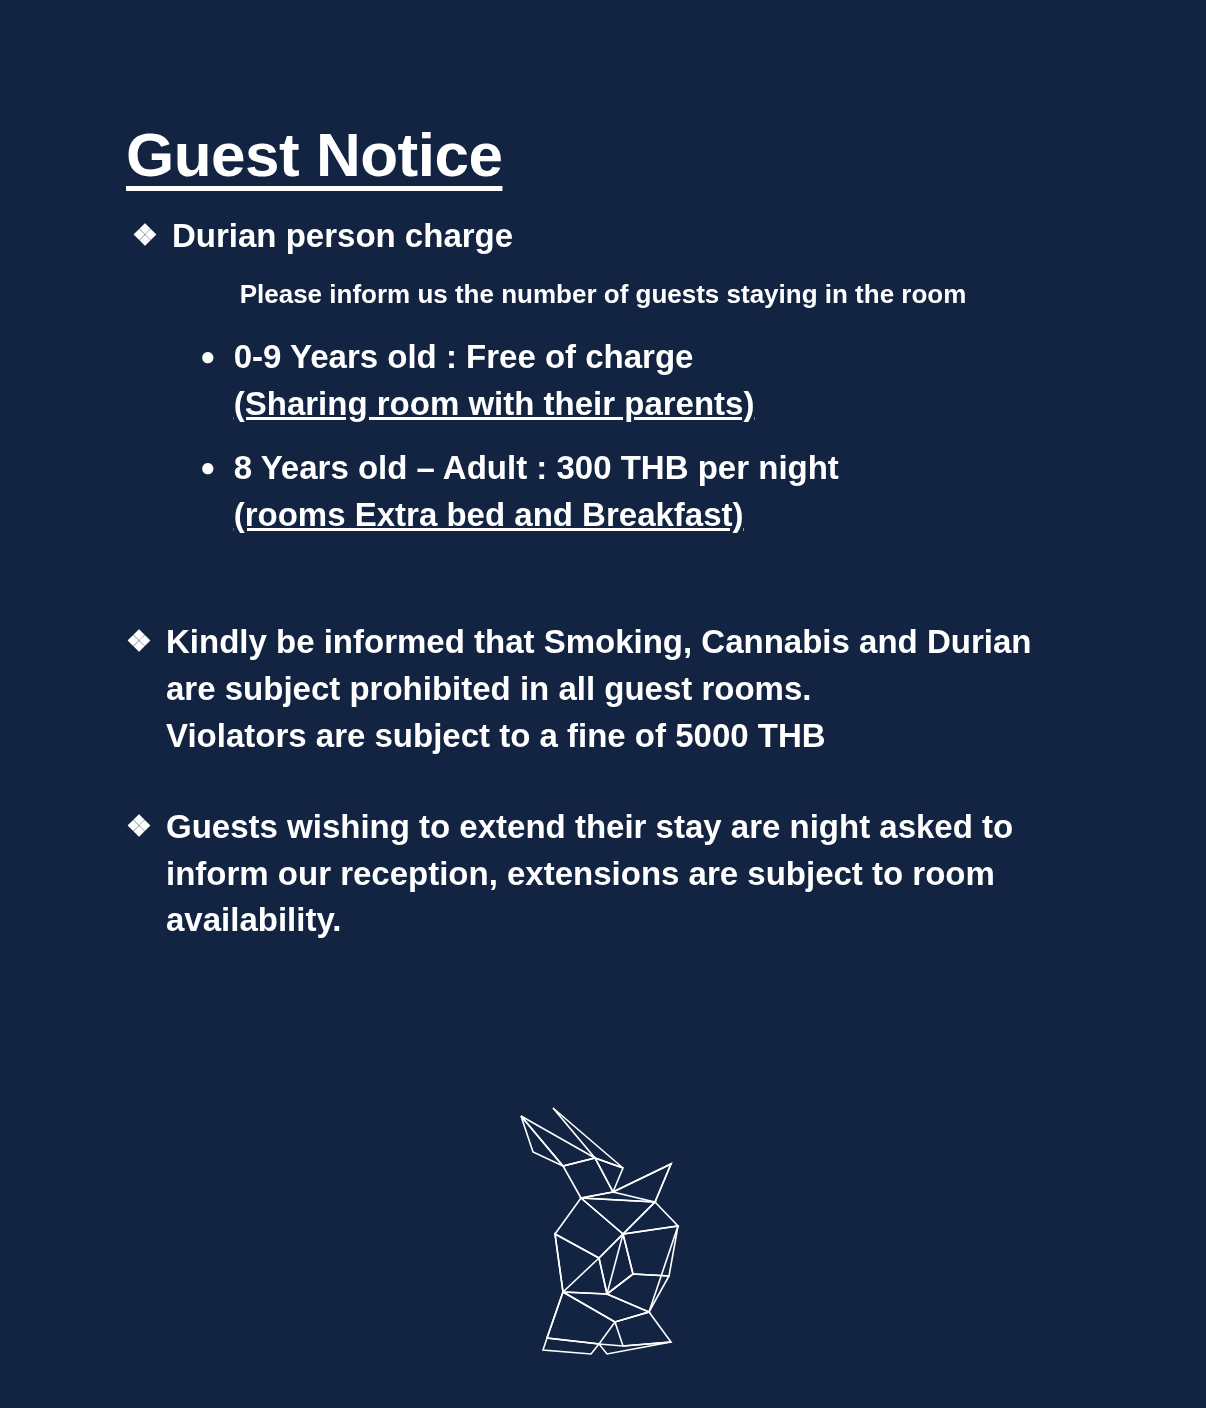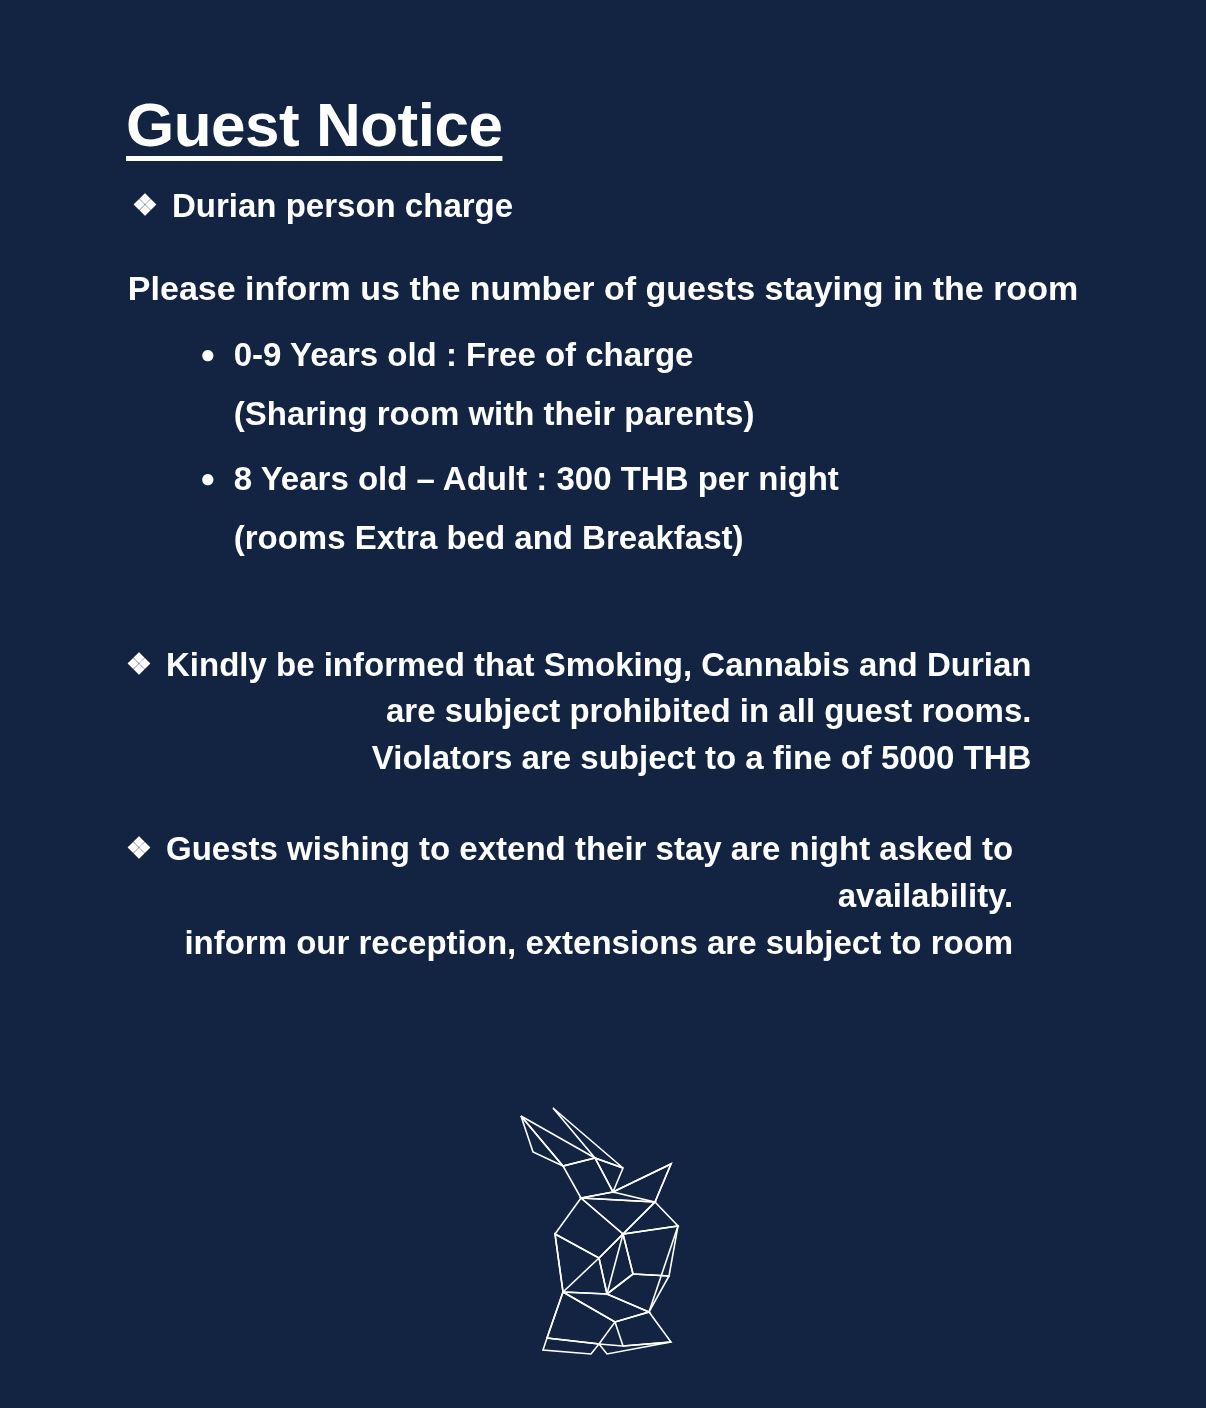--- a/index.html
+++ b/index.html
@@ -13,21 +13,21 @@
     color: #ffffff;
     font-family: "Liberation Sans", sans-serif;
     overflow: hidden;
     position: relative;
   }
   .page {
     position: relative;
     width: 1206px;
     height: 1408px;
     box-sizing: border-box;
-    padding: 70px 60px 0 60px;
+    padding: 100px 60px 0 60px;
   }
   .title {
     font-size: 62px;
     font-weight: bold;
     letter-spacing: -0.5px;
     text-decoration: underline;
     text-underline-offset: 10px;
     text-decoration-thickness: 5px;
     margin: 22px 0 0 66px;
     line-height: 1.05;
@@ -47,23 +47,23 @@
     font-size: 29px;
     line-height: 1.55;
     margin-right: 14px;
   }
   .charge-heading {
     margin-left: 72px;
     margin-top: 26px;
   }
   .inform-line {
     text-align: center;
-    font-size: 34px;
+    font-size: 26px;
     font-weight: bold;
-    margin-top: 36px;
+    margin-top: 18px;
     line-height: 1.3;
   }
   .dot-list {
     margin: 22px 0 0 140px;
   }
   .dot-item {
     display: flex;
     align-items: flex-start;
     font-size: 33px;
     font-weight: bold;
@@ -71,34 +71,34 @@
     margin-top: 18px;
   }
   .dot {
     flex: 0 0 auto;
     font-size: 26px;
     line-height: 1.72;
     margin-right: 18px;
   }
   .dot-text .sub {
     display: block;
-    margin-top: 12px;
+    margin-top: 0;
+    text-decoration: underline;
   }
   .para-block {
     margin: 44px 0 0 66px;
     max-width: 1010px;
   }
   .para-block .body {
     font-size: 33px;
     font-weight: bold;
     line-height: 1.42;
   }
   .para-block .body .l {
     display: block;
-    text-align: right;
   }
   .spacer-lg { height: 36px; }
   .logo {
     position: absolute;
     left: 0;
     right: 0;
     bottom: 52px;
     display: flex;
     justify-content: center;
   }
@@ -147,22 +147,22 @@
         <span class="l">Violators are subject to a fine of 5000 THB</span>
       </span>
     </div>
   </div>
 
   <div class="para-block">
     <div class="bullet-row">
       <span class="diamond">❖</span>
       <span class="body">
         <span class="l">Guests wishing to extend their stay are night asked to</span>
+        <span class="l">inform our reception, extensions are subject to room</span>
         <span class="l">availability.</span>
-        <span class="l">inform our reception, extensions are subject to room</span>
       </span>
     </div>
   </div>
 
   <div class="logo">
     <svg width="200" height="250" viewBox="0 0 200 250" fill="none" stroke="#ffffff" stroke-width="1.6" aria-hidden="true">
 
       <path d="M18 10 L92 52 L60 60 Z"></path>
       <path d="M18 10 L60 60 L30 46 Z"></path>
       <path d="M50 2 L120 62 L92 52 Z"></path>

